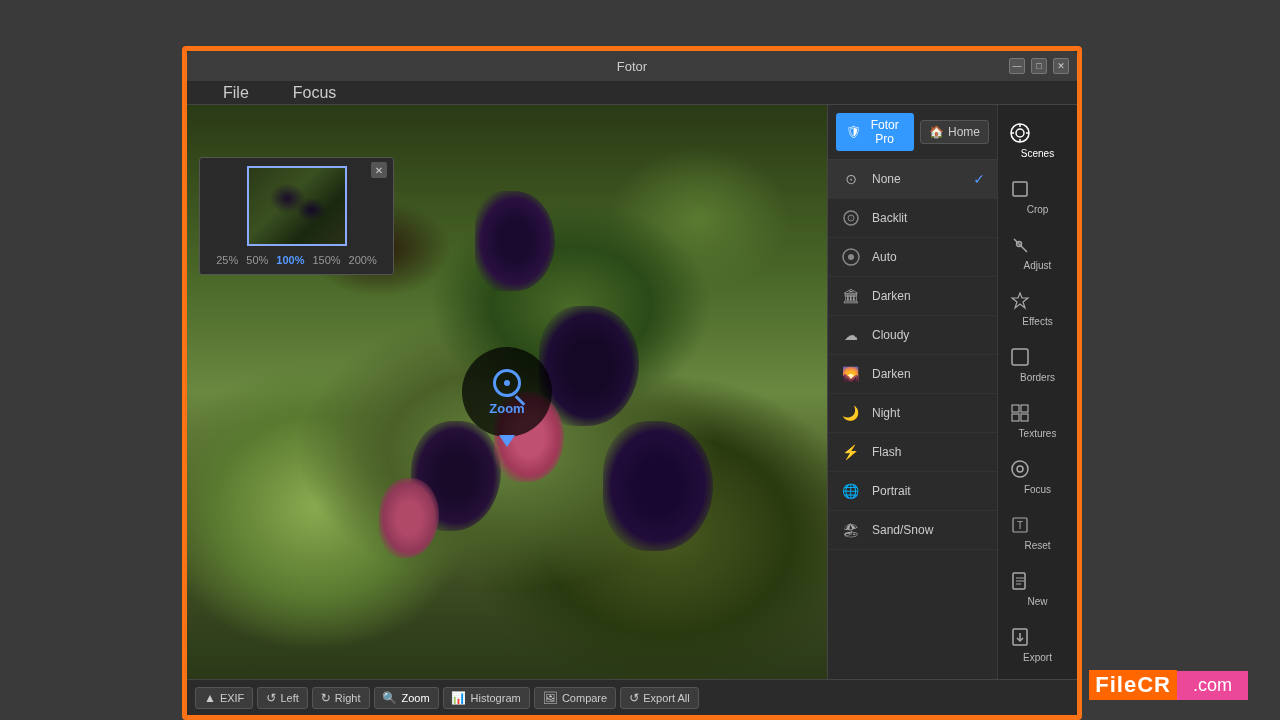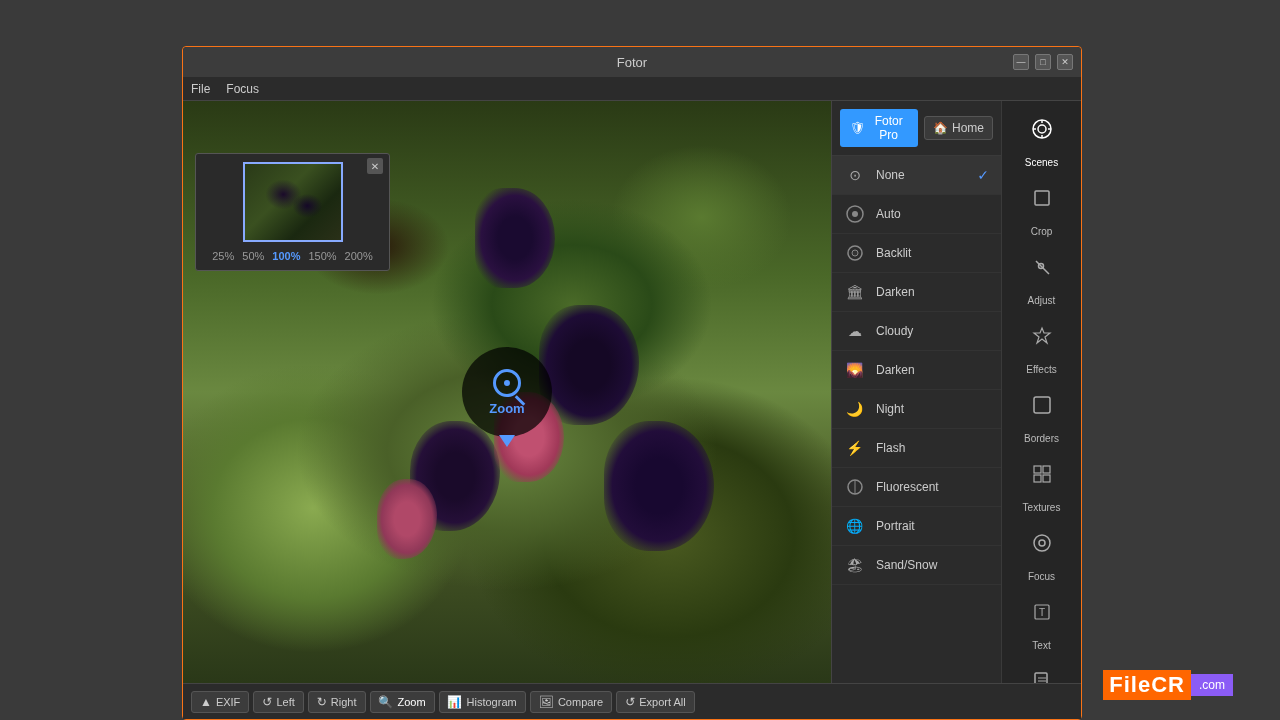--- a/index.html
+++ b/index.html
@@ -10,21 +10,21 @@
       color: #fff;
       user-select: none;
     }
     .window {
       position: absolute;
       left: 182px;
       top: 46px;
       width: 900px;
       height: 674px;
       background: #2b2b2b;
-      border: 1px solid #f97316;
+      border: 5px solid #f97316;
       border-radius: 4px;
       display: flex;
       flex-direction: column;
     }
     .title-bar {
       height: 30px;
       background: #3c3c3c;
       display: flex;
       align-items: center;
       justify-content: center;
@@ -59,21 +59,22 @@
       background: #2b2b2b;
       display: flex;
       align-items: center;
       padding: 0 8px;
       gap: 16px;
       border-bottom: 1px solid #444;
     }
     .menu-item {
       color: #ccc;
       cursor: pointer;
-      font-size: 12px;
+      font-size: 16px;
+      margin-left: 28px;
     }
     .main-content {
       display: flex;
       flex: 1;
       overflow: hidden;
     }
     
     .canvas-area {
       flex: 1;
       position: relative;
@@ -379,67 +380,66 @@
       display: flex;
       flex-direction: column;
       align-items: center;
       padding: 8px 0;
       gap: 2px;
     }
     .tool-item {
       width: 68px;
       display: flex;
       flex-direction: column;
-      align-items: center;
       padding: 8px 4px;
       cursor: pointer;
       border-radius: 4px;
-      gap: 16px;
+      gap: 3px;
     }
     .tool-icon {
       width: 24px;
       height: 24px;
       display: flex;
       align-items: center;
       justify-content: center;
       font-size: 16px;
       color: #aaa;
     }
     .tool-label {
       color: #bbb;
       font-size: 10px;
       text-align: center;
     }
     .tool-item.active .tool-icon { color: #fff; }
     .tool-item.active .tool-label { color: #fff; }
 
     .watermark {
       position: fixed;
-      right: 47px;
+      right: 32px;
       bottom: 20px;
       z-index: 100;
     }
     .watermark-filecr {
       display: flex;
       align-items: center;
       gap: 0;
     }
     .filecr-box {
       background: #ff6600;
       color: #fff;
       font-weight: bold;
       font-size: 22px;
       padding: 2px 6px;
       letter-spacing: 1px;
     }
     .filecr-dot {
-      background: #8b5cf6;
+      background: #ec4899;
       color: #fff;
-      font-size: 12px;
-      padding: 4px 8px;
+      font-size: 18px;
+      padding: 4px 16px;
     }
   </style>
 </head>
 <body>
 
 <div class="window">
 
   <div class="title-bar">
     <span class="title-bar-text">Fotor</span>
     <div class="title-bar-controls">
@@ -505,39 +505,39 @@
 
           <div class="scene-item selected">
             <div class="scene-icon">⊙</div>
             <span class="scene-name">None</span>
             <span class="scene-check">✓</span>
           </div>
 
           <div class="scene-item">
             <div class="scene-icon">
               <svg width="20" height="20" viewBox="0 0 20 20">
-                  <circle cx="10" cy="10" r="8" stroke="#888" stroke-width="1.5" fill="none"></circle>
-                  <circle cx="10" cy="10" r="3" fill="#888"></circle>
-                </svg>
-            </div>
-            <span class="scene-name">Auto</span>
-          </div>
-
-          <div class="scene-item">
-            <div class="scene-icon">
-              <svg width="20" height="20" viewBox="0 0 20 20">
                   <circle cx="10" cy="10" r="7" stroke="#888" stroke-width="1.5" fill="none"></circle>
                   <circle cx="10" cy="10" r="3" fill="#333"></circle>
                   <circle cx="10" cy="10" r="3" stroke="#888" stroke-width="1" fill="none"></circle>
                 </svg>
             </div>
             <span class="scene-name">Backlit</span>
           </div>
 
           <div class="scene-item">
+            <div class="scene-icon">
+              <svg width="20" height="20" viewBox="0 0 20 20">
+                  <circle cx="10" cy="10" r="8" stroke="#888" stroke-width="1.5" fill="none"></circle>
+                  <circle cx="10" cy="10" r="3" fill="#888"></circle>
+                </svg>
+            </div>
+            <span class="scene-name">Auto</span>
+          </div>
+
+          <div class="scene-item">
             <div class="scene-icon">🏛</div>
             <span class="scene-name">Darken</span>
           </div>
 
           <div class="scene-item">
             <div class="scene-icon">☁</div>
             <span class="scene-name">Cloudy</span>
           </div>
 
 
@@ -549,29 +549,20 @@
           <div class="scene-item">
             <div class="scene-icon">🌙</div>
             <span class="scene-name">Night</span>
           </div>
 
           <div class="scene-item">
             <div class="scene-icon">⚡</div>
             <span class="scene-name">Flash</span>
           </div>
 
-          <div class="scene-item">
-            <div class="scene-icon">
-              <svg width="20" height="20" viewBox="0 0 20 20">
-                  <circle cx="10" cy="10" r="7" stroke="#888" stroke-width="1.5" fill="none"></circle>
-                  <line x1="10" y1="3" x2="10" y2="17" stroke="#888" stroke-width="1"></line>
-                </svg>
-            </div>
-            <span class="scene-name">Fluorescent</span>
-          </div>
 
           <div class="scene-item">
             <div class="scene-icon">🌐</div>
             <span class="scene-name">Portrait</span>
           </div>
 
           <div class="scene-item">
             <div class="scene-icon">🏖</div>
             <span class="scene-name">Sand/Snow</span>
           </div>
@@ -653,21 +644,21 @@
           <span class="tool-label">Focus</span>
         </div>
 
         <div class="tool-item">
           <div class="tool-icon">
             <svg width="22" height="22" viewBox="0 0 22 22">
                 <rect x="4" y="4" width="14" height="14" stroke="#aaa" stroke-width="1.2" fill="none" rx="1"></rect>
                 <text x="11" y="15" text-anchor="middle" font-size="10" fill="#aaa" font-family="Arial">T</text>
               </svg>
           </div>
-          <span class="tool-label">Text</span>
+          <span class="tool-label">Reset</span>
         </div>
 
         <div class="tool-item">
           <div class="tool-icon">
             <svg width="22" height="22" viewBox="0 0 22 22">
                 <rect x="4" y="3" width="12" height="16" stroke="#aaa" stroke-width="1.5" fill="none" rx="1"></rect>
                 <line x1="7" y1="8" x2="15" y2="8" stroke="#aaa" stroke-width="1"></line>
                 <line x1="7" y1="11" x2="15" y2="11" stroke="#aaa" stroke-width="1"></line>
                 <line x1="7" y1="14" x2="12" y2="14" stroke="#aaa" stroke-width="1"></line>
               </svg>

